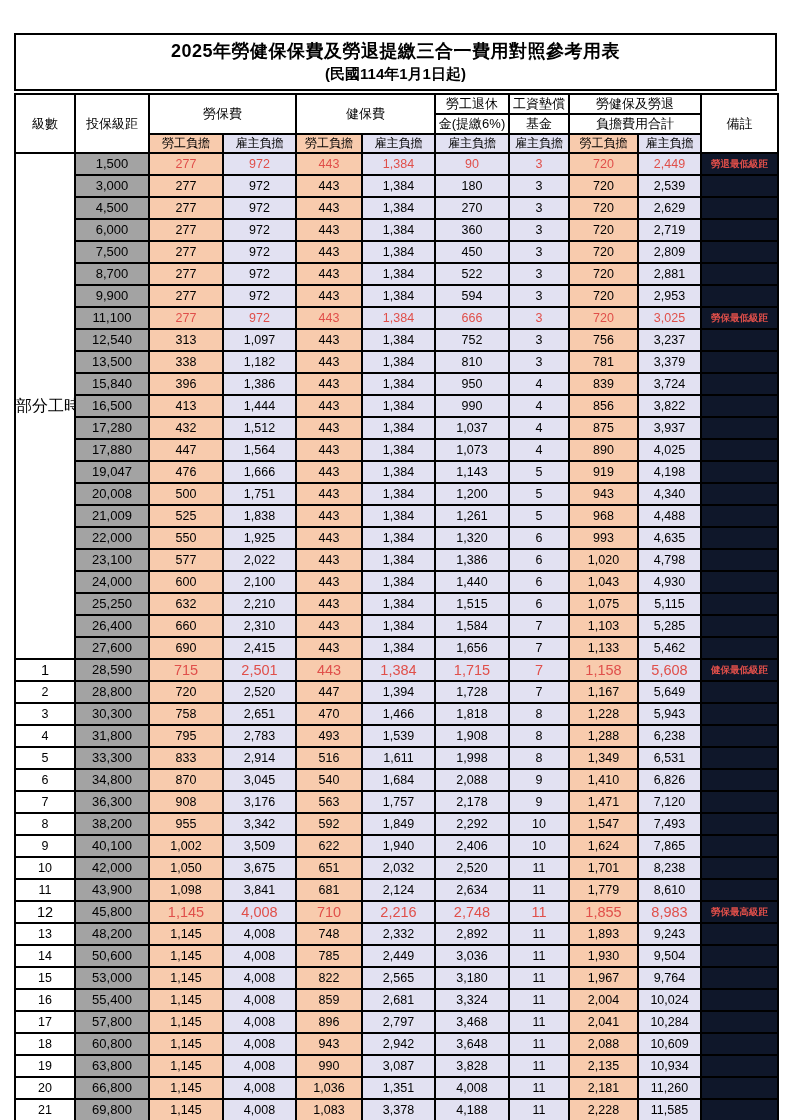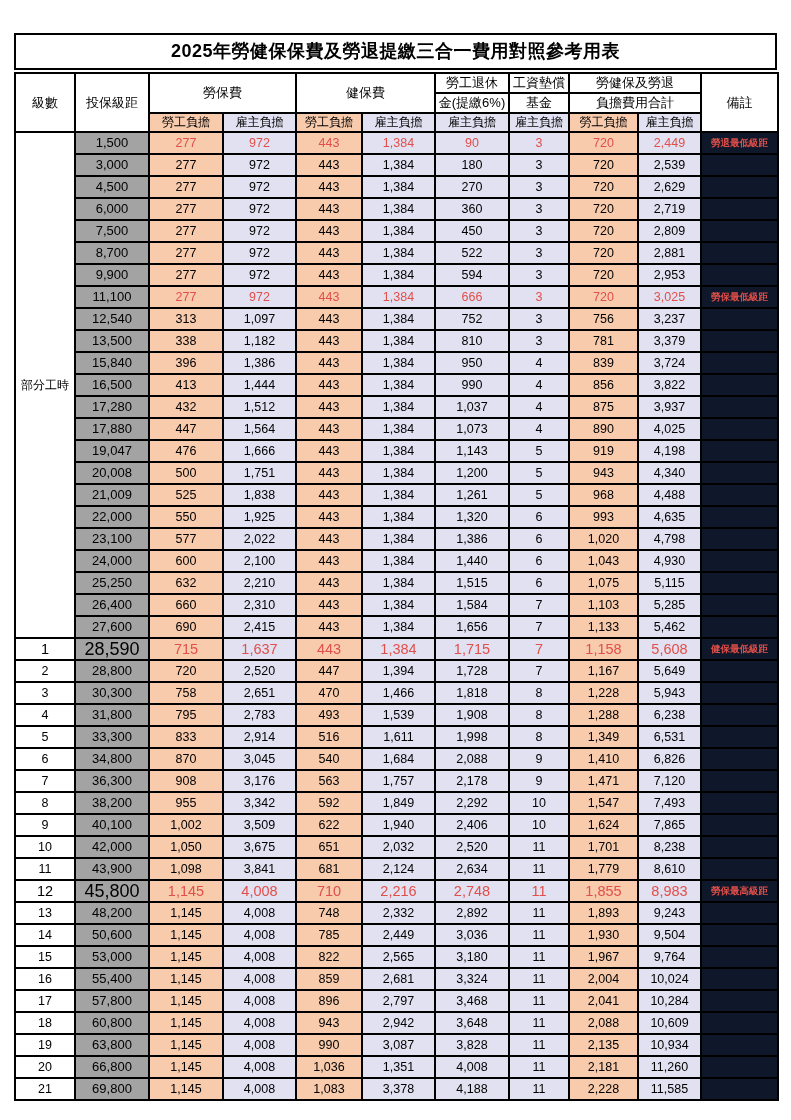--- a/index.html
+++ b/index.html
@@ -38,35 +38,36 @@
   }
   thead th { font-weight: normal; background: #fff; }
   .grp  { font-size: 13px; height: 18px; }
   .sub  { font-size: 12px; height: 19px; font-family: Liberation Mono, monospace; }
   .bg-emp { background: #F8CBAD; }
   .bg-er  { background: #E2E1F2; }
 
   tbody td { font-size: 12.5px; height: 18px; line-height: 20px; }
   td.level   { background: #fff; }
   td.bracket { background: #a3a3a3; font-size: 13px; }
-  td.pt      { font-size: 12px; background: #fff; }
+  td.pt      { font-size: 16px; background: #fff; }
   td.remark  { background: #0f172a; font-size: 9.5px; font-weight: bold; color: #E04F4A; padding: 0 1px; }
 
   tr.hl td.bg-emp, tr.hl td.bg-er { color: #E04F4A; }
   tr.big td { font-size: 14.5px; height: 20px; }
-  tr.big td.bracket { font-size: 18px; margin-top: 8px; }
+  tr.big td.bracket { font-size: 13px; margin-top: 8px; }
   tr.big td.remark  { font-size: 9.5px; }
 </style>
 </head>
 <body>
 
 <div class="sheet">
 
   <div class="title-box">
     <div class="title-line1">2025年勞健保保費及勞退提繳三合一費用對照參考用表</div>
+    <div class="title-line2">(民國114年1月1日起)</div>
   </div>
 
   <table class="main">
     <colgroup>
       <col style="width:60px">
         <col style="width:74px">
       <col style="width:74px">
         <col style="width:73px">
       <col style="width:66px">
         <col style="width:73px">
@@ -378,21 +379,21 @@
           <td class="bg-er">1,656</td>
           <td class="bg-er">7</td>
           <td class="bg-emp">1,133</td>
           <td class="bg-er">5,462</td>
           <td class="remark"></td>
         </tr>
         <tr class="hl big">
           <td class="level">1</td>
           <td class="bracket">28,590</td>
           <td class="bg-emp">715</td>
-          <td class="bg-er">1,637</td>
+          <td class="bg-er">2,501</td>
           <td class="bg-emp">443</td>
           <td class="bg-er">1,384</td>
           <td class="bg-er">1,715</td>
           <td class="bg-er">7</td>
           <td class="bg-emp">1,158</td>
           <td class="bg-er">5,608</td>
           <td class="remark">健保最低級距</td>
         </tr>
         <tr>
           <td class="level">2</td>

